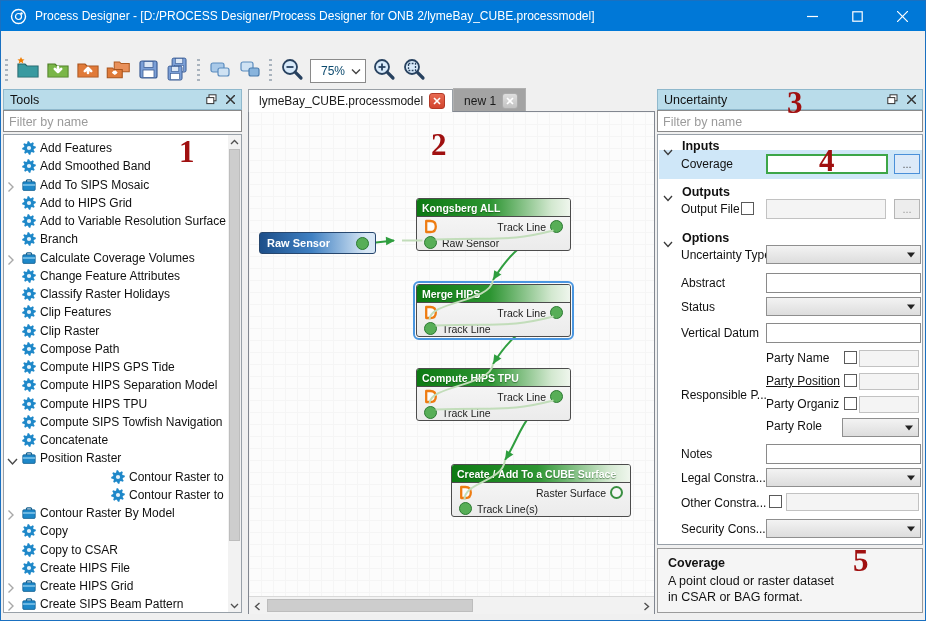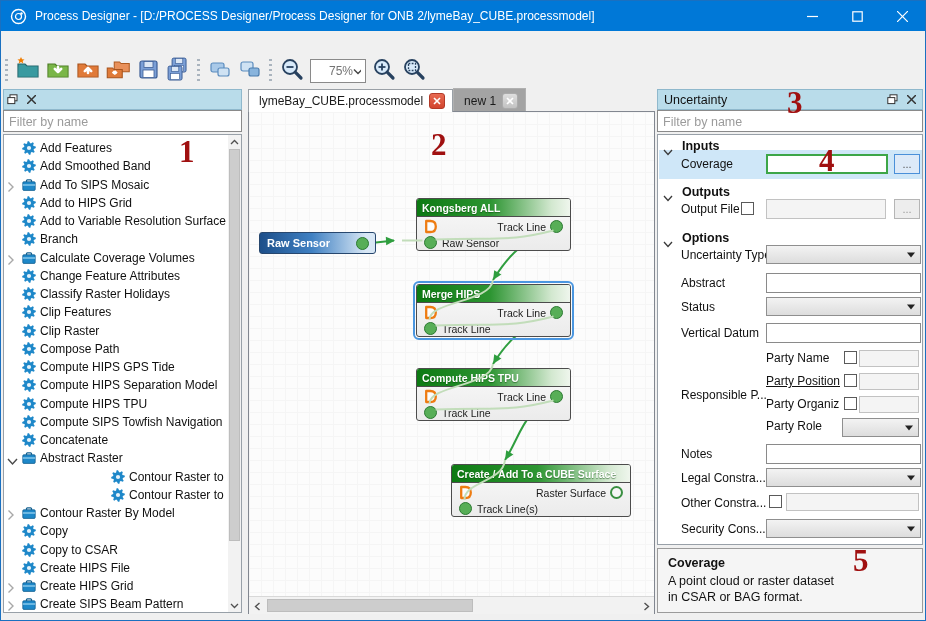--- a/index.html
+++ b/index.html
@@ -9,21 +9,21 @@
   .app-icon{margin-left:9px;width:17px;height:17px;}
   .title-text{color:#fff;font-size:12px;margin-left:8px;white-space:nowrap;}
   .winbtns{position:absolute;right:0;top:0;height:30px;display:flex;}
   .winbtn{width:45px;height:30px;display:flex;align-items:center;justify-content:center;}
   .menubar{position:absolute;left:0;top:30px;width:100%;height:24px;background:#fff;display:flex;align-items:center;}
   .menu-item{font-size:13px;color:#111;padding:0 8px;margin-left:3px;}
   .toolbar{position:absolute;left:0;top:54px;width:100%;height:32px;background:#f0f0f0;display:flex;align-items:center;}
   .tb-handle{width:3px;height:24px;margin:0 5px 0 4px;background:repeating-linear-gradient(180deg,#aab4be 0 2px,transparent 2px 5px);}
   .tb-btn{width:30px;height:28px;display:flex;align-items:center;justify-content:center;}
   .combo{width:54px;height:22px;background:#fff;border:1px solid #8a8a8a;display:flex;align-items:center;margin:0 3px;}
-  .combo span{font-size:12px;color:#737373;margin-left:18px;flex:1;}
+  .combo span{font-size:12px;color:#0c4a6e;margin-left:10px;flex:1;}
   .panel-header{position:absolute;height:21px;background:#b9dcea;border:1px solid #8fb8cc;box-sizing:border-box;display:flex;align-items:center;}
   .panel-title{font-size:12.5px;color:#111;margin-left:6px;flex:1;}
   .ph-icon{width:16px;height:16px;margin-right:3px;display:flex;align-items:center;justify-content:center;}
   .filter{position:absolute;height:22px;background:#fff;border:1px solid #8a8a8a;box-sizing:border-box;}
   .filter input{border:none;outline:none;width:95%;height:100%;font-size:12.5px;font-family:"Liberation Sans",sans-serif;padding-left:5px;background:transparent;color:#222;}
   .filter input::placeholder{color:#9b9b9b;}
   .listarea{position:absolute;background:#fff;border:1px solid #98a0a8;box-sizing:border-box;overflow:hidden;}
   .tree-row{position:absolute;height:18px;white-space:nowrap;}
   .tree-label{font-size:12px;color:#101010;}
   .vsb{position:absolute;background:#f2f2f2;}
@@ -197,20 +197,21 @@
       <div class="tb-btn">
         <span><svg width="25" height="25" viewBox="0 0 25 25">
             <circle cx="10" cy="10" r="7" fill="#d8eafa" stroke="#27415f" stroke-width="1.8"></circle>
             <rect x="6.5" y="6.5" width="7" height="7" fill="none" stroke="#27415f" stroke-width="1.3" stroke-dasharray="1.8,1.4"></rect>
             <line x1="15.2" y1="15.2" x2="21" y2="21" stroke="#27415f" stroke-width="3.2" stroke-linecap="round"></line>
           </svg></span>
       </div>
     </div>
 
   <div class="panel-header" style="left:2px;top:88px;width:239px;">
+    <span class="panel-title">Tools</span>
     <span class="ph-icon">
         <svg width="11" height="11">
           <rect x="3" y="0.8" width="7" height="6" fill="#fff" stroke="#333"></rect>
           <rect x="0.8" y="3.6" width="7" height="6" fill="#fff" stroke="#333"></rect>
         </svg>
       </span>
     <span class="ph-icon">
         <svg width="9" height="9">
           <line x1="0" y1="0" x2="9" y2="9" stroke="#333" stroke-width="1.5"></line>
           <line x1="9" y1="0" x2="0" y2="9" stroke="#333" stroke-width="1.5"></line>
@@ -350,21 +351,21 @@
       </div>
       <div class="tree-row" style="top: 314.25px; left: 1px; width: 235px;">
         <span style="position:absolute;left:2px;top:3px;"><svg width="11" height="9" style="margin-top:2px">
             <polyline points="1,2 5.5,7 10,2" fill="none" stroke="#4a4a4a" stroke-width="1.4"></polyline>
           </svg></span>
         <span style="position:absolute;left:17px;top:2px;"><svg width="14" height="14" viewBox="0 0 14 14">
             <path d="M4.5,4 v-1.3 a0.8,0.8 0 0 1 0.8,-0.8 h3.4 a0.8,0.8 0 0 1 0.8,0.8 V4" fill="none" stroke="#14608f" stroke-width="1.3"></path>
             <rect x="0.8" y="3.8" width="12.4" height="8.6" rx="1" fill="#1e88c9" stroke="#14608f" stroke-width="0.8"></rect>
             <rect x="0.8" y="6.2" width="12.4" height="1.6" fill="#7fc3e8"></rect>
           </svg></span>
-        <span class="tree-label" style="position:absolute;left:35px;top:2px;">Abstract Raster</span>
+        <span class="tree-label" style="position:absolute;left:35px;top:2px;">Position Raster</span>
       </div>
       <div class="tree-row" style="top: 332.5px; left: 1px; width: 235px;">
         <span style="position:absolute;left:106px;top:2px;"><svg width="14" height="14" viewBox="0 0 14 14">
             <path d="M13.7,5.6L13.8,7.0L11.9,8.0L11.6,8.9L12.7,10.8L11.8,11.8L9.8,11.1L8.9,11.6L8.4,13.7L7.0,13.8L6.0,11.9L5.1,11.6L3.2,12.7L2.2,11.8L2.9,9.8L2.4,8.9L0.3,8.4L0.2,7.0L2.1,6.0L2.4,5.1L1.3,3.2L2.2,2.2L4.2,2.9L5.1,2.4L5.6,0.3L7.0,0.2L8.0,2.1L8.9,2.4L10.8,1.3L11.8,2.2L11.1,4.2L11.6,5.1Z" fill="#1e88c9"></path>
             <circle cx="7" cy="7" r="2.1" fill="#e8f2fa"></circle>
           </svg></span>
         <span class="tree-label" style="position:absolute;left:124px;top:2px;">Contour Raster to DXF</span>
       </div>
       <div class="tree-row" style="top: 350.75px; left: 1px; width: 235px;">
         <span style="position:absolute;left:106px;top:2px;"><svg width="14" height="14" viewBox="0 0 14 14">

